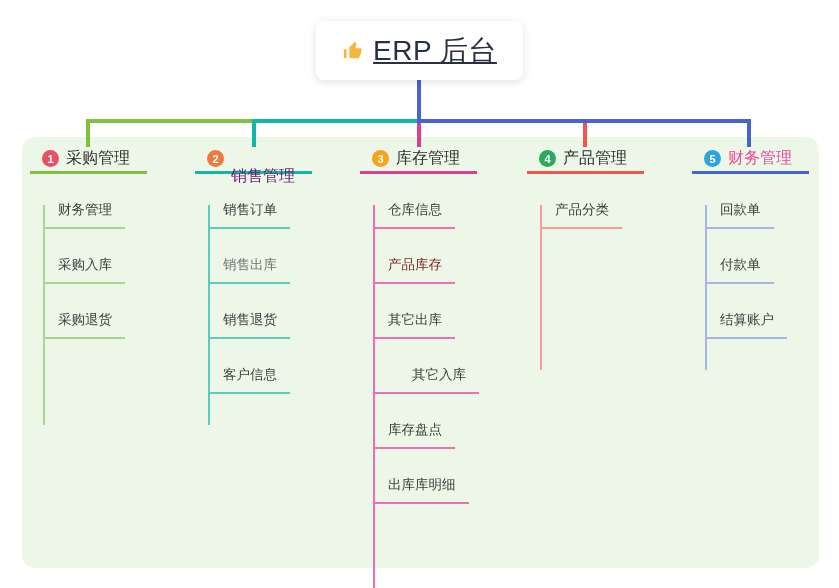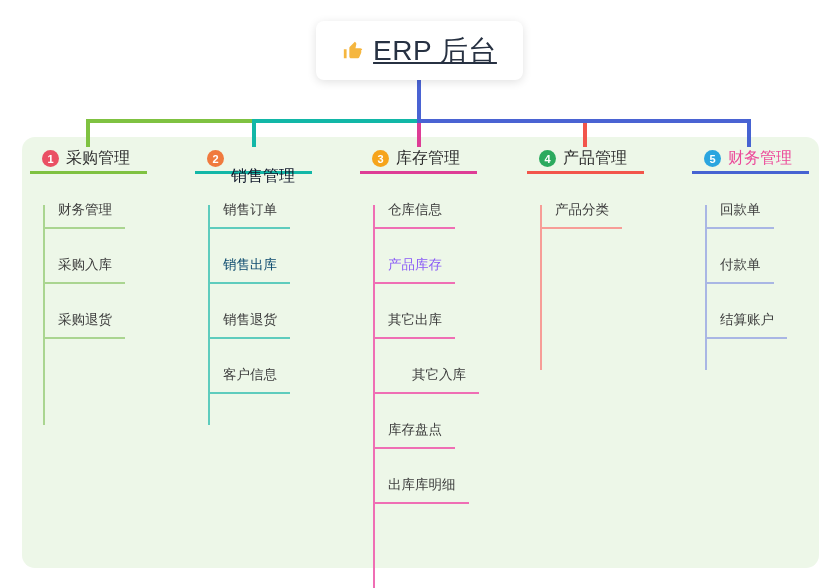--- a/index.html
+++ b/index.html
@@ -80,29 +80,29 @@
         </div>
       <div class="child-row">
           <span class="child-label" style="border-bottom-color: rgb(170, 213, 144); color: rgb(60, 60, 60);">采购退货</span>
         </div>
     </div>
   </div>
 
   <div class="branch" style="left:195px">
     <div class="branch-title" style="border-bottom-color: rgb(18, 183, 167);">
       <span class="badge" style="background-color: rgb(240, 122, 62);">2</span>
-      <span class="branch-label" style="color: #0f172a; margin-top: 36px;">销售管理</span>
+      <span class="branch-label" style="color: #701a75; margin-top: 36px;">销售管理</span>
     </div>
     <div class="children">
       <div class="vline" style="height: 220px; background-color: rgb(94, 204, 189);"></div>
       <div class="child-row">
           <span class="child-label" style="border-bottom-color: rgb(94, 204, 189); color: rgb(60, 60, 60);">销售订单</span>
         </div>
       <div class="child-row">
-          <span class="child-label" style="border-bottom-color: rgb(94, 204, 189); color: #0c4a6e;">销售出库</span>
+          <span class="child-label" style="border-bottom-color: rgb(94, 204, 189); color: #737373;">销售出库</span>
         </div>
       <div class="child-row">
           <span class="child-label" style="border-bottom-color: rgb(94, 204, 189); color: rgb(60, 60, 60);">销售退货</span>
         </div>
       <div class="child-row">
           <span class="child-label" style="border-bottom-color: rgb(94, 204, 189); color: rgb(60, 60, 60);">客户信息</span>
         </div>
     </div>
   </div>
 
@@ -110,21 +110,21 @@
     <div class="branch-title" style="border-bottom-color: rgb(222, 61, 150);">
       <span class="badge" style="background-color: rgb(246, 164, 27);">3</span>
       <span class="branch-label" style="color: rgb(47, 47, 47);">库存管理</span>
     </div>
     <div class="children">
       <div class="vline" style="height: 385px; background-color: rgb(239, 110, 180);"></div>
       <div class="child-row">
           <span class="child-label" style="border-bottom-color: rgb(239, 110, 180); color: rgb(60, 60, 60);">仓库信息</span>
         </div>
       <div class="child-row">
-          <span class="child-label" style="border-bottom-color: rgb(239, 110, 180); color: #8b5cf6;">产品库存</span>
+          <span class="child-label" style="border-bottom-color: rgb(239, 110, 180); color: #7f1d1d;">产品库存</span>
         </div>
       <div class="child-row">
           <span class="child-label" style="border-bottom-color: rgb(239, 110, 180); color: rgb(60, 60, 60);">其它出库</span>
         </div>
       <div class="child-row">
           <span class="child-label" style="border-bottom-color: rgb(239, 110, 180); color: rgb(60, 60, 60); padding-left: 39px;">其它入库</span>
         </div>
       <div class="child-row">
           <span class="child-label" style="border-bottom-color: rgb(239, 110, 180); color: rgb(60, 60, 60);">库存盘点</span>
         </div>

